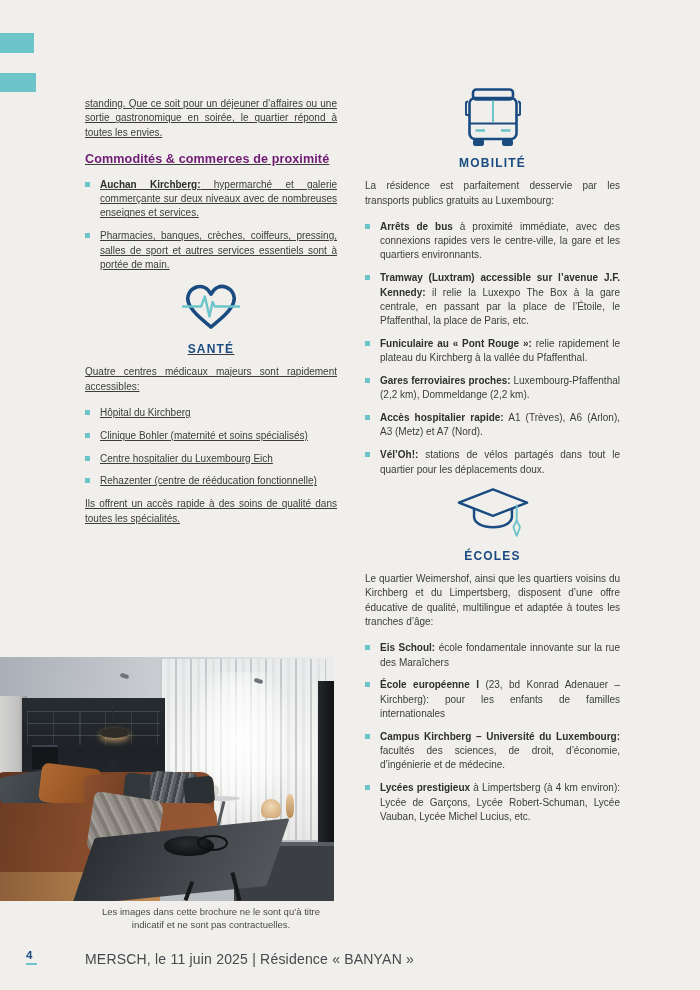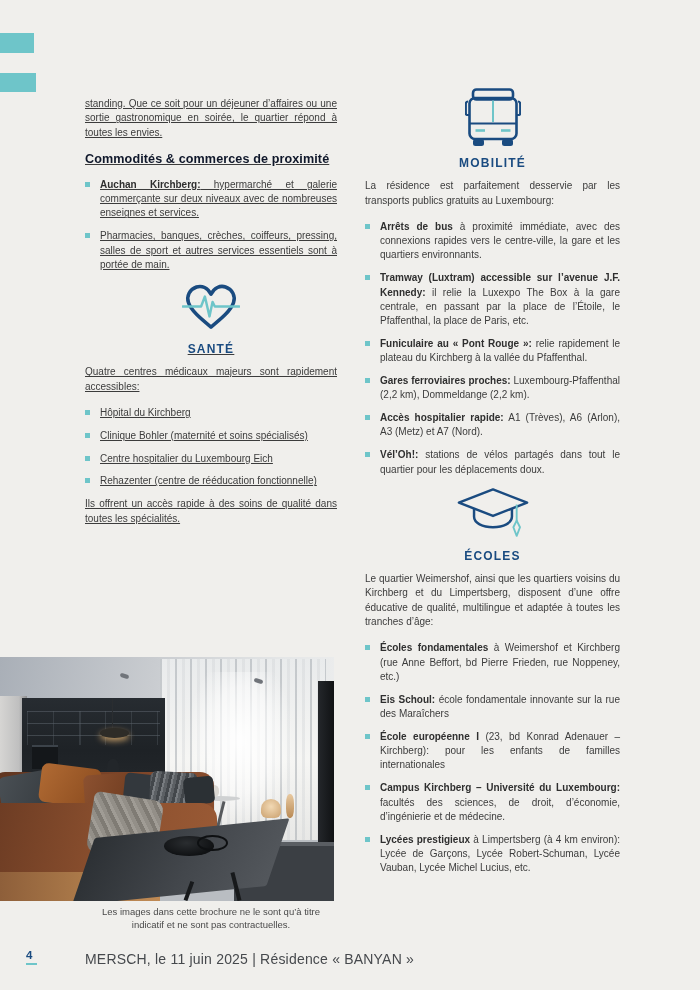--- a/index.html
+++ b/index.html
@@ -12,21 +12,21 @@
   .deco-bar.b2{top:73px;width:36px;height:19px;}
 
   
   .col{position:absolute;color:#3c3c3c;font-size:10px;line-height:14.3px;}
   .col-left{left:85px;top:97px;width:252px;text-decoration:underline;}
   .col-right{left:365px;top:88px;width:255px;}
 
   p{margin:0 0 12px 0;text-align:justify;}
   p.last{margin-bottom:0;}
 
-  h3.subhead{margin:2px 0 11px 0;font-size:12.6px;line-height:15px;color:#0f172a;white-space:nowrap;letter-spacing:.1px;}
+  h3.subhead{margin:2px 0 11px 0;font-size:12.6px;line-height:15px;color:#701a75;white-space:nowrap;letter-spacing:.1px;}
   h2.section{margin:0 0 9px 0;font-size:12px;color:#1a4b80;text-align:center;letter-spacing:1.2px;font-weight:bold;}
 
   ul.blist{list-style:none;margin:0 0 3px 0;padding:0;}
   ul.blist li{position:relative;padding-left:15px;margin:0 0 8.5px 0;text-align:justify;}
   .bullet-sq{position:absolute;left:0;top:4px;width:5px;height:5px;background:#6ec5c9;display:block;}
   .blead{font-weight:bold;color:#2f2f2f;}
 
   .icon-wrap{text-align:center;margin:10px 0 8px 0;}
   .icon-wrap svg{display:inline-block;vertical-align:top;}
 
@@ -184,24 +184,20 @@
         <line x1="63" y1="18" x2="63" y2="36" stroke="#6ec5c9" stroke-width="2"></line>
         <polygon points="63,35 66.5,42 63,51 59.5,42" fill="none" stroke="#6ec5c9" stroke-width="2" stroke-linejoin="round"></polygon>
       </svg>
     </div>
     <h2 class="section">ÉCOLES</h2>
     <p>Le quartier Weimershof, ainsi que les quartiers voisins du Kirchberg et du Limpertsberg, disposent d’une offre éducative de qualité, multilingue et adaptée à toutes les tranches d’âge:</p>
 
     <ul class="blist">
       <li>
         <span class="bullet-sq"></span>
-        <span class="blead">Écoles fondamentales</span><span> à Weimershof et Kirchberg (rue Anne Beffort, bd Pierre Frieden, rue Noppeney, etc.)</span>
-      </li>
-      <li>
-        <span class="bullet-sq"></span>
         <span class="blead">Eis Schoul:</span><span> école fondamentale innovante sur la rue des Maraîchers</span>
       </li>
       <li>
         <span class="bullet-sq"></span>
         <span class="blead">École européenne I</span><span> (23, bd Konrad Adenauer – Kirchberg): pour les enfants de familles internationales</span>
       </li>
       <li>
         <span class="bullet-sq"></span>
         <span class="blead">Campus Kirchberg – Université du Luxembourg:</span><span> facultés des sciences, de droit, d’économie, d’ingénierie et de médecine.</span>
       </li>

